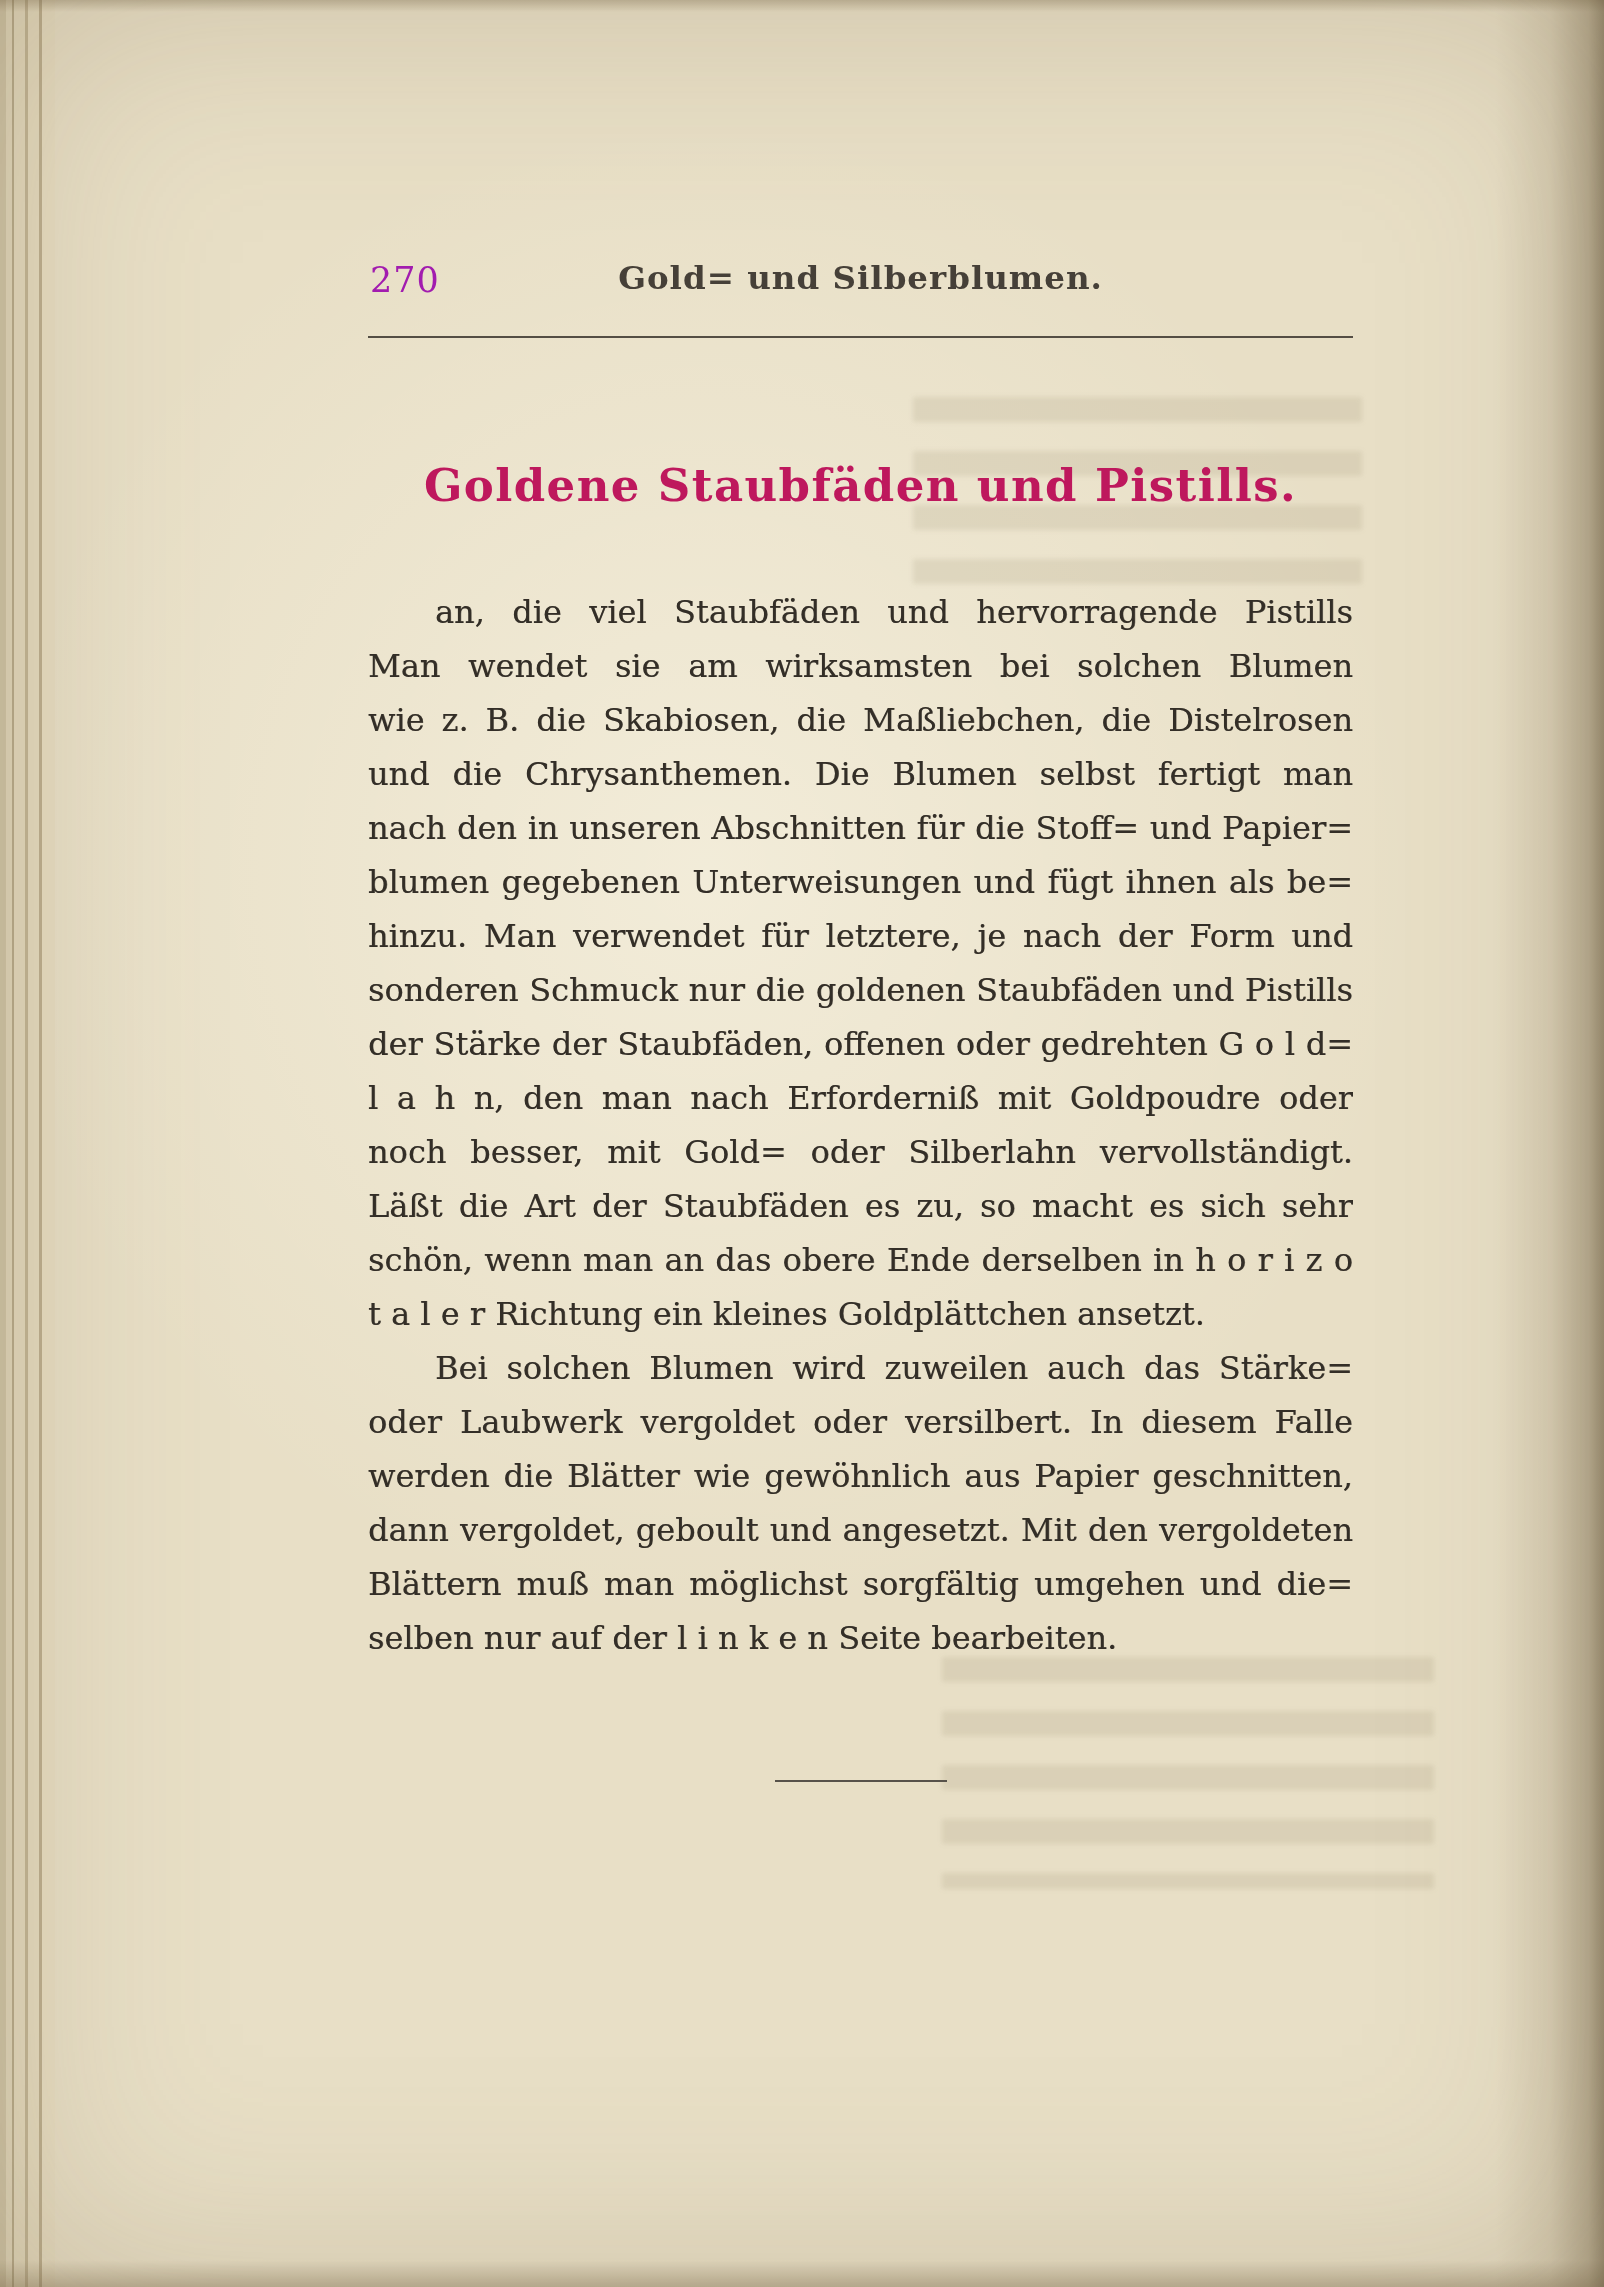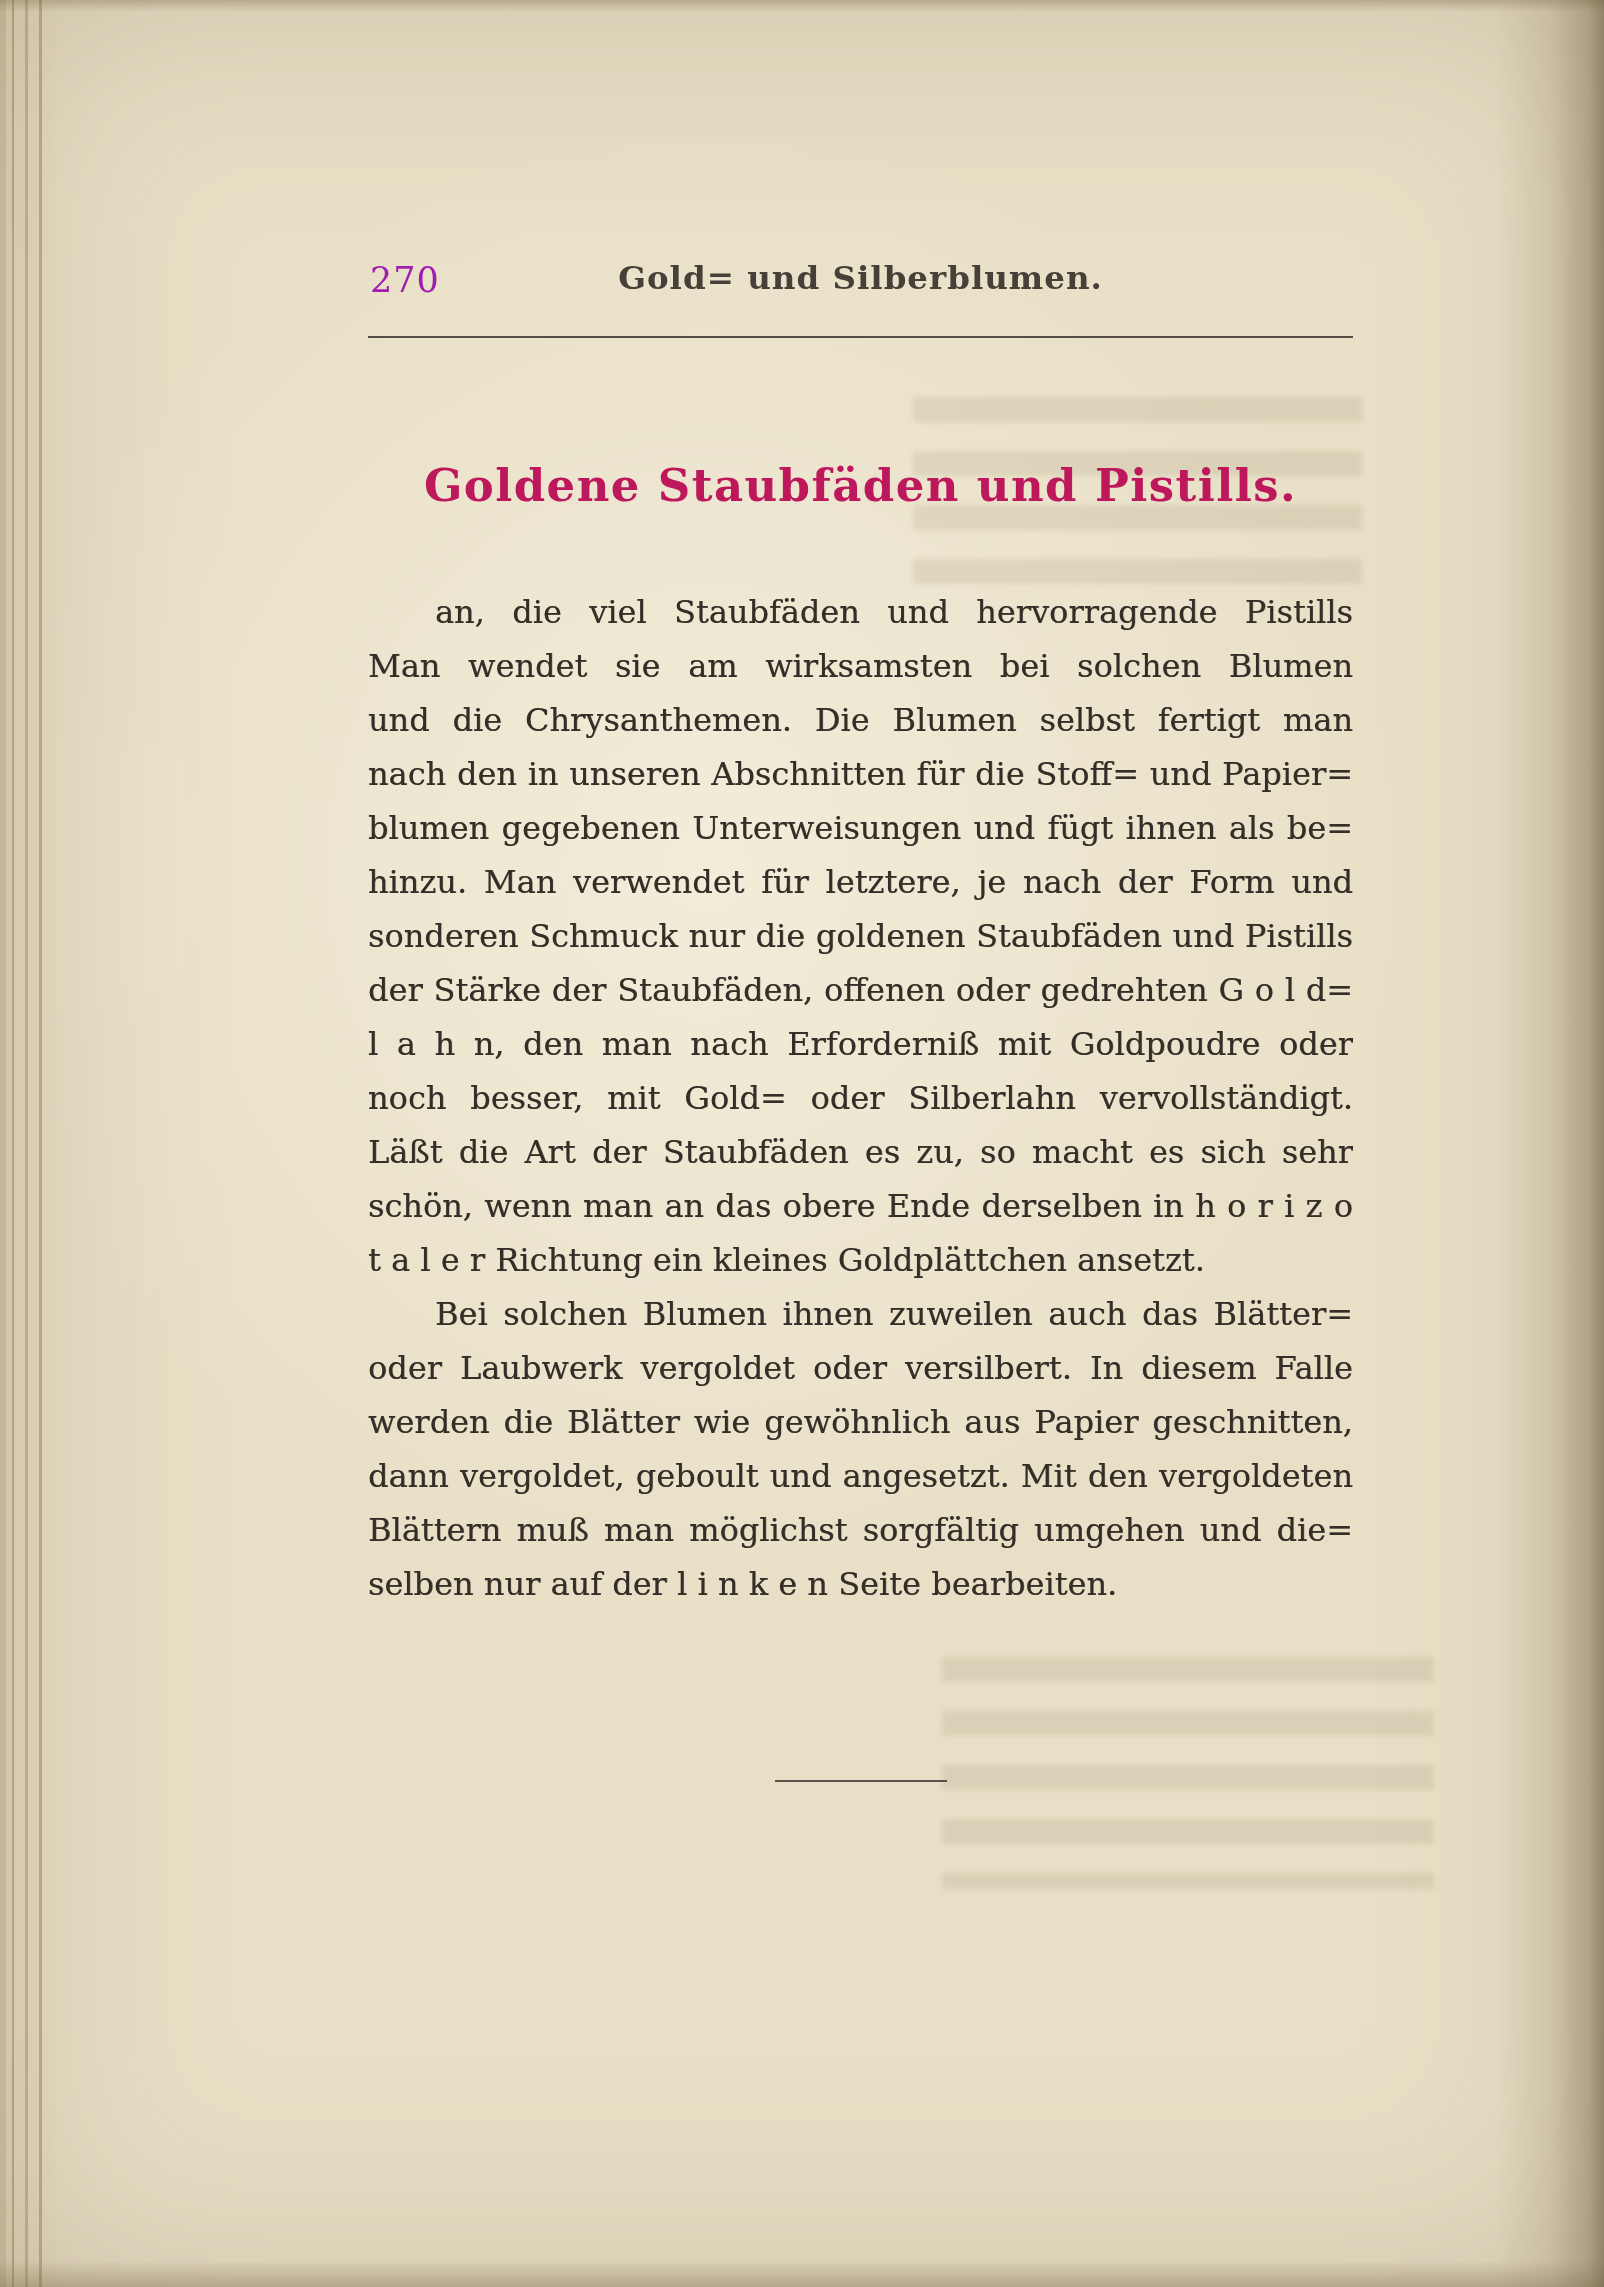--- a/index.html
+++ b/index.html
@@ -135,34 +135,35 @@
     </div>
 
     <div class="header-rule"></div>
 
     <h1 class="chapter-title">Goldene Staubfäden und Pistills.</h1>
 
     <div class="body-text">
       <div class="para para-1">
           <div class="line">an, die viel Staubfäden und hervorragende Pistills besitzen,</div>
           <div class="line">Man wendet sie am wirksamsten bei solchen Blumen</div>
+          <div class="line">wie z. B. die Skabiosen, die Maßliebchen, die Distelrosen</div>
           <div class="line">und die Chrysanthemen. Die Blumen selbst fertigt man</div>
           <div class="line">nach den in unseren Abschnitten für die Stoff= und Papier=</div>
           <div class="line">blumen gegebenen Unterweisungen und fügt ihnen als be=</div>
           <div class="line">hinzu. Man verwendet für letztere, je nach der Form und</div>
           <div class="line">sonderen Schmuck nur die goldenen Staubfäden und Pistills</div>
           <div class="line">der Stärke der Staubfäden, offenen oder gedrehten G o l d=</div>
           <div class="line">l a h n, den man nach Erforderniß mit Goldpoudre oder</div>
           <div class="line">noch besser, mit Gold= oder Silberlahn vervollständigt.</div>
           <div class="line">Läßt die Art der Staubfäden es zu, so macht es sich sehr</div>
           <div class="line">schön, wenn man an das obere Ende derselben in h o r i z o n=</div>
           <div class="line">t a l e r Richtung ein kleines Goldplättchen ansetzt.</div>
         </div>
       <div class="para para-2">
-          <div class="line">Bei solchen Blumen ihnen zuweilen auch das Blätter=</div>
+          <div class="line">Bei solchen Blumen wird zuweilen auch das Stärke=</div>
           <div class="line">oder Laubwerk vergoldet oder versilbert. In diesem Falle</div>
           <div class="line">werden die Blätter wie gewöhnlich aus Papier geschnitten,</div>
           <div class="line">dann vergoldet, geboult und angesetzt. Mit den vergoldeten</div>
           <div class="line">Blättern muß man möglichst sorgfältig umgehen und die=</div>
           <div class="line">selben nur auf der l i n k e n Seite bearbeiten.</div>
         </div>
     </div>
 
     <div class="section-rule"></div>
 

